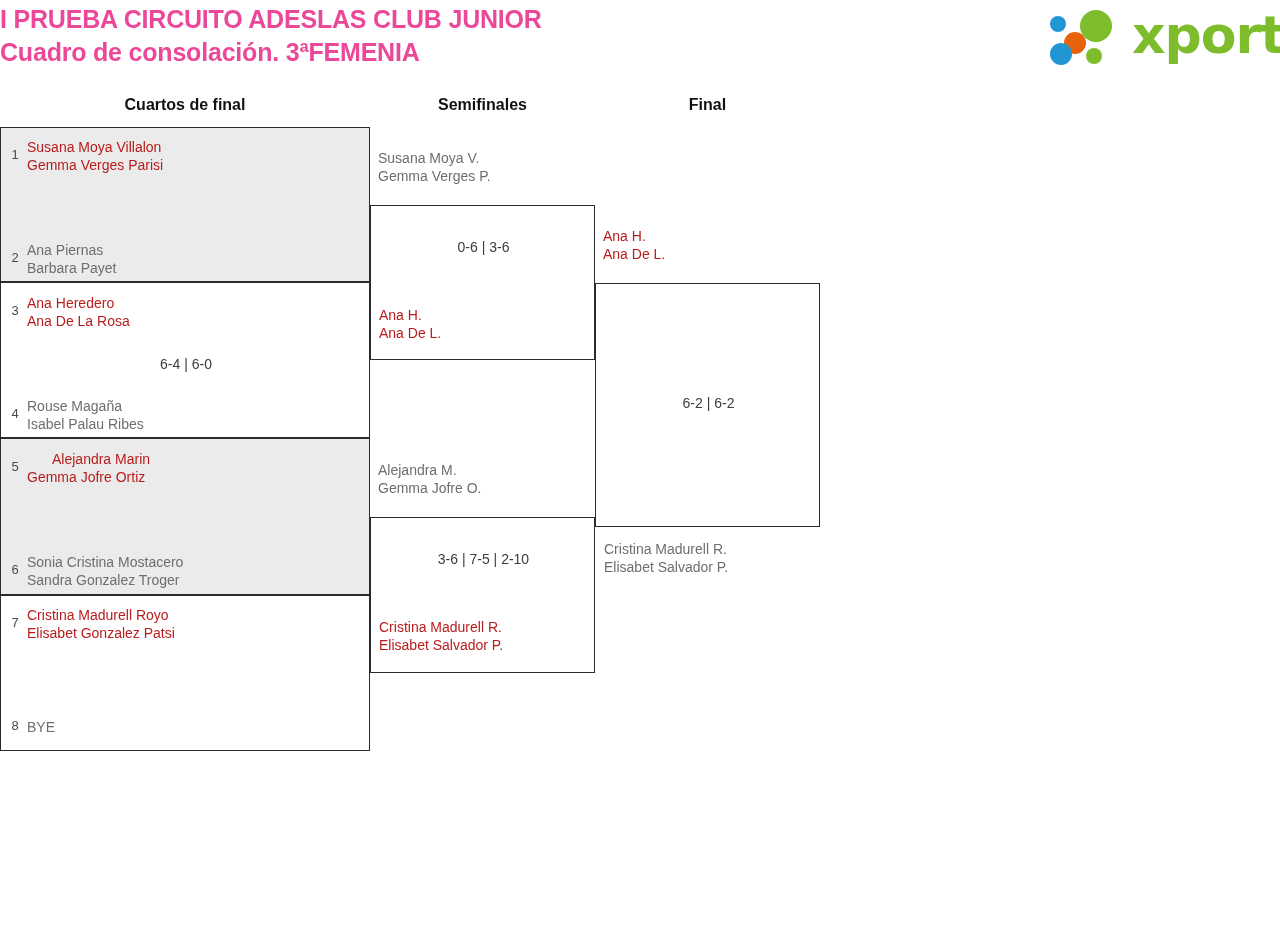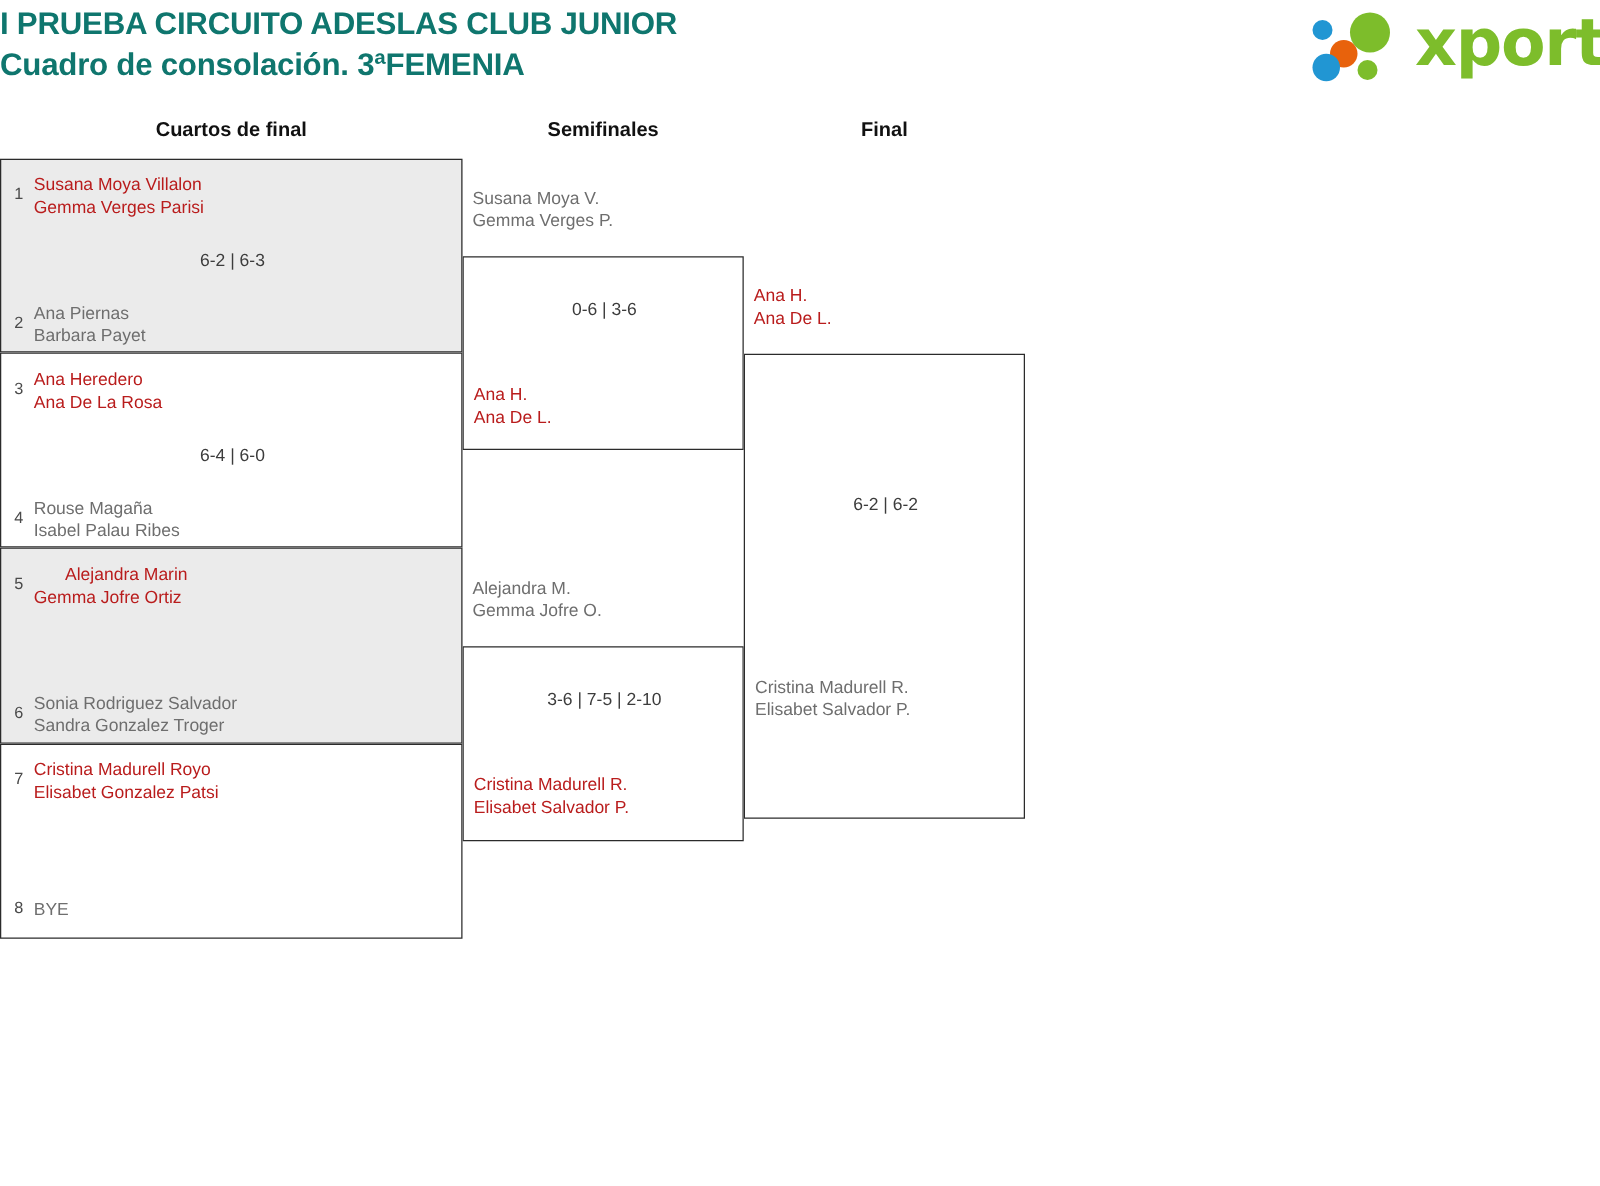--- a/index.html
+++ b/index.html
@@ -5,21 +5,21 @@
   html,body{margin:0;padding:0;}
   body{
     width:1280px;height:949px;background:#fff;
     font-family:"Liberation Sans","DejaVu Sans",sans-serif;
     color:#1a1a1a;position:relative;overflow:hidden;
   }
   
   #header-title{position:absolute;left:0;top:0;width:900px;}
   #header-title .line{
     font-size:25px;font-weight:bold;letter-spacing:-0.2px;
-    line-height:33px;color:#0f766e;white-space:nowrap;
+    line-height:33px;color:#ec4899;white-space:nowrap;
   }
   #title-line1{padding-top:3px;}
   
   #brand-logo{position:absolute;left:1050px;top:6px;width:225px;height:62px;}
   #logo-dots{position:absolute;left:0;top:4px;width:78px;height:56px;}
   #logo-dots i{position:absolute;border-radius:50%;display:block;}
   .dot-blue{background:#2196d3;}
   .dot-orange{background:#e8620c;}
   .dot-green{background:#7dbd2b;}
   #logo-wordmark{
@@ -87,42 +87,41 @@
 </div>
 
 <div class="round-header" id="round-header-qf">Cuartos de final</div>
 <div class="round-header" id="round-header-sf">Semifinales</div>
 <div class="round-header" id="round-header-f">Final</div>
 
 <div class="bracket-box qf-block shaded" style="top:127px;height:155px;">
   <div class="seed" style="top: 19px;">1</div>
   <div class="team winner" style="top: 10px;">Susana Moya Villalon</div>
   <div class="team winner" style="top: 28px;">Gemma Verges Parisi</div>
-  <div class="score qf-score" style="top: 72px;">6-2 | 6-3</div>
   <div class="seed" style="top: 122px;">2</div>
   <div class="team loser" style="top: 113px;">Ana Piernas</div>
   <div class="team loser" style="top: 131px;">Barbara Payet</div>
 </div>
 
 <div class="bracket-box qf-block plain" style="top:282px;height:156px;">
   <div class="seed" style="top: 20px;">3</div>
   <div class="team winner" style="top: 11px;">Ana Heredero</div>
   <div class="team winner" style="top: 29px;">Ana De La Rosa</div>
   <div class="score qf-score" style="top: 73px;">6-4 | 6-0</div>
   <div class="seed" style="top: 123px;">4</div>
   <div class="team loser" style="top: 114px;">Rouse Magaña</div>
   <div class="team loser" style="top: 132px;">Isabel Palau Ribes</div>
 </div>
 
 <div class="bracket-box qf-block shaded" style="top:438px;height:157px;">
   <div class="seed" style="top: 20px;">5</div>
   <div class="team winner" style="top: 11px; margin-left: 25px;">Alejandra Marin</div>
   <div class="team winner" style="top: 29px;">Gemma Jofre Ortiz</div>
   <div class="seed" style="top: 123px;">6</div>
-  <div class="team loser" style="top: 114px;">Sonia Rodriguez Salvador</div>
+  <div class="team loser" style="top: 114px;">Sonia Cristina Mostacero</div>
   <div class="team loser" style="top: 132px;">Sandra Gonzalez Troger</div>
 </div>
 
 <div class="bracket-box qf-block plain" style="top:595px;height:156px;">
   <div class="seed" style="top: 19px;">7</div>
   <div class="team winner" style="top: 10px;">Cristina Madurell Royo</div>
   <div class="team winner" style="top: 28px;">Elisabet Gonzalez Patsi</div>
   <div class="score qf-score" style="top: 72px;"></div>
   <div class="seed" style="top: 122px;">8</div>
   <div class="team loser" style="top: 122px;">BYE</div>
@@ -142,17 +141,17 @@
 
 <div class="bracket-box sf-box" style="top:517px;height:156px;background:#fff;">
   <div class="score sf-score" style="top: 33px;">3-6 | 7-5 | 2-10</div>
   <div class="sf-team winner" style="top: 100px;">Cristina Madurell R.</div>
   <div class="sf-team winner" style="top: 118px;">Elisabet Salvador P.</div>
 </div>
 
 <div class="final-team winner" style="top:227px;left:603px;">Ana H.</div>
 <div class="final-team winner" style="top:245px;left:603px;">Ana De L.</div>
 
-<div class="bracket-box final-box" style="top:283px;height:372px;background:#fff;">
+<div class="bracket-box final-box" style="top:283px;height:244px;background:#fff;">
   <div class="score final-score" style="top: 111px;">6-2 | 6-2</div>
   <div class="final-team loser" style="top: 256px;">Cristina Madurell R.</div>
   <div class="final-team loser" style="top: 274px;">Elisabet Salvador P.</div>
 </div>
 
 </body></html>

